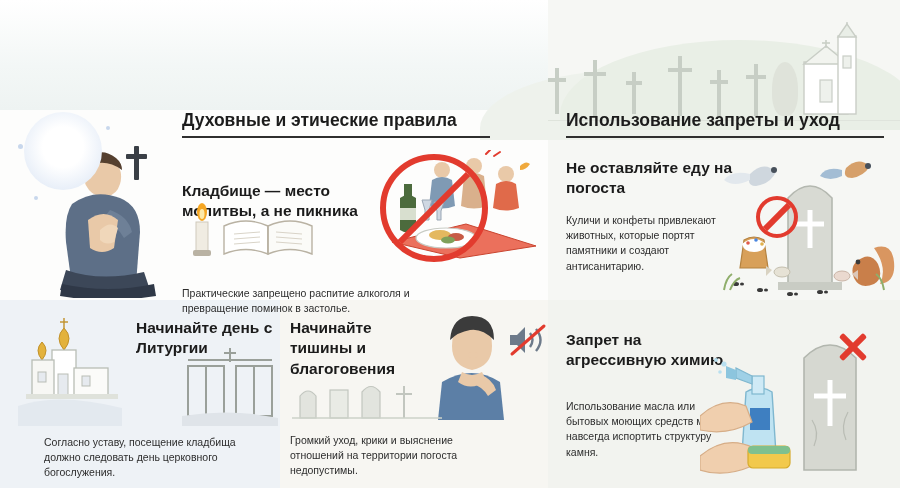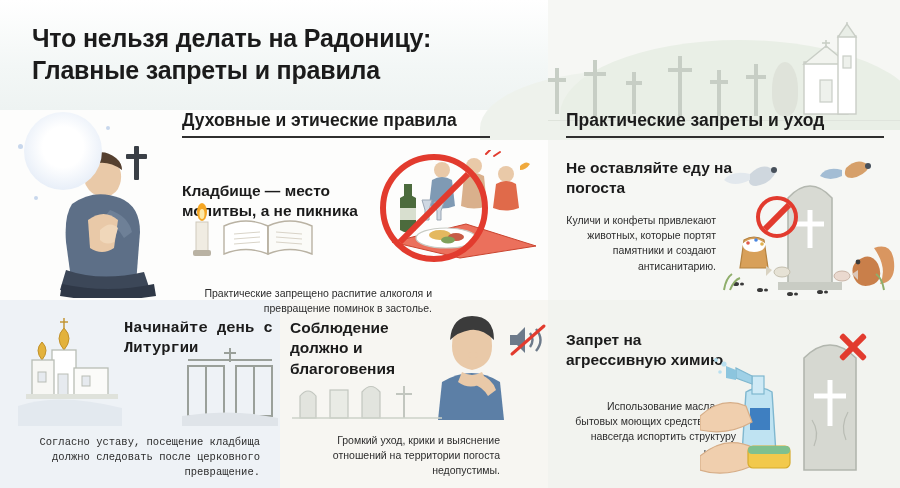--- a/index.html
+++ b/index.html
@@ -59,25 +59,25 @@
   }
   #head-left{left:182px;top:110px;}
   #head-right{left:566px;top:110px;}
   .head-rule{position:absolute;height:2px;background:#2f2f2f;}
   #rule-left{left:182px;top:136px;width:308px;}
   #rule-right{left:566px;top:136px;width:318px;}
 
   
   .blk{position:absolute;}
   .blk .title{font-size:15.5px;font-weight:bold;color:#1b1b1b;line-height:1.32;}
-  .blk .body{font-size:10.5px;color:#2d2d2d;line-height:1.45;margin-top:7px;text-align:right;}
+  .blk .body{font-size:10.5px;color:#2d2d2d;line-height:1.45;margin-top:7px;}
 
   #b1{left:182px;top:158px;width:178px;margin-top:23px;}
   #b1 .body{position:absolute;left:0;top:98px;width:250px;}
-  #b2{left:124px;top:318px;width:150px;font-family:Liberation Mono, monospace;}
+  #b2{left:136px;top:318px;width:150px;}
   #b2 .body{position:absolute;left:-92px;top:110px;width:228px;}
   #b3{left:290px;top:318px;width:140px;}
   #b3 .body{position:absolute;left:0;top:108px;width:210px;}
   #b4{left:566px;top:158px;width:180px;}
   #b4 .body{position:absolute;left:0;top:48px;width:150px;}
   #b5{left:566px;top:330px;width:160px;}
   #b5 .body{position:absolute;left:0;top:62px;width:170px;}
 
   
   .art{position:absolute;}
@@ -161,30 +161,24 @@
       <rect x="60" y="14" width="18" height="78" fill="#ffffff" stroke="#c9cec6" stroke-width="1.4"></rect>
       <polygon points="69,2 60,15 78,15" fill="#e9eee7" stroke="#c9cec6" stroke-width="1.4"></polygon>
       <line x1="69" y1="2" x2="69" y2="-4" stroke="#c9cec6" stroke-width="1.4"></line>
       <rect x="42" y="58" width="12" height="22" fill="#eef1ec" stroke="#c9cec6" stroke-width="1.2"></rect>
       <rect x="65" y="34" width="8" height="12" fill="#eef1ec" stroke="#c9cec6" stroke-width="1.2"></rect>
       <line x1="48" y1="18" x2="48" y2="26" stroke="#c9cec6" stroke-width="1.6"></line>
       <line x1="44" y1="21" x2="52" y2="21" stroke="#c9cec6" stroke-width="1.6"></line>
     </svg>
   </div>
 
-  <div class="header">
-    <h1>
-      <span>Что нельзя делать на Радоницу:</span>
-      <span class="l2">Главные запреты и правила</span>
-    </h1>
-  </div>
 
   <div class="col-head" id="head-left">Духовные и этические правила</div>
   <div class="head-rule" id="rule-left"></div>
-  <div class="col-head" id="head-right">Практические запреты и уход</div>
+  <div class="col-head" id="head-right">Использование запреты и уход</div>
   <div class="head-rule" id="rule-right"></div>
 
   <div class="art" id="art-pray">
     <div class="halo"></div>
     <div class="spark" style="left:4px;top:36px;"></div>
     <div class="spark" style="left:92px;top:18px;width:4px;height:4px;"></div>
     <div class="spark" style="left:20px;top:88px;width:4px;height:4px;"></div>
     <svg viewBox="0 0 162 190" width="162" height="190" aria-hidden="true">
 
       <g stroke="#7d8aa0" stroke-width="1.6" fill="#ffffff">
@@ -279,21 +273,21 @@
       <g stroke="#e23b2e" stroke-width="2" stroke-linecap="round">
         <line x1="116" y1="4" x2="120" y2="0"></line>
           <line x1="124" y1="6" x2="130" y2="2"></line>
       </g>
     </svg>
     <div class="ban" style="left:10px;top:4px;width:96px;height:96px;"></div>
   </div>
 
   <div class="blk" id="b2">
     <div class="title">Начинайте день с Литургии</div>
-    <div class="body">Согласно уставу, посещение кладбища должно следовать после церковного превращение.</div>
+    <div class="body">Согласно уставу, посещение кладбища должно следовать день церковного богослужения.</div>
   </div>
 
   <div class="art" id="church-left">
     <svg viewBox="0 0 110 110" width="110" height="110" aria-hidden="true">
       <g>
         <path d="M46 34 q-10 -12 0 -22 q10 10 0 22 z" fill="#e3b23c" stroke="#c1912a" stroke-width="1"></path>
         <line x1="46" y1="12" x2="46" y2="2" stroke="#c1912a" stroke-width="1.4"></line>
         <line x1="42" y1="6" x2="50" y2="6" stroke="#c1912a" stroke-width="1.4"></line>
       </g>
       <path d="M24 44 q-8 -10 0 -18 q8 8 0 18 z" fill="#e3b23c" stroke="#c1912a" stroke-width="1"></path>
@@ -319,21 +313,21 @@
       </g>
       <g stroke="#9aa09a" stroke-width="2">
         <line x1="48" y1="0" x2="48" y2="14"></line>
           <line x1="42" y1="5" x2="54" y2="5"></line>
       </g>
       <path d="M0 68 q48 -8 96 2 l0 8 l-96 0z" fill="#dfe4e9"></path>
     </svg>
   </div>
 
   <div class="blk" id="b3">
-    <div class="title">Соблюдение должно и благоговения</div>
+    <div class="title">Начинайте тишины и благоговения</div>
     <div class="body">Громкий уход, крики и выяснение отношений на территории погоста недопустимы.</div>
   </div>
 
   <div class="art" style="left:432px;top:312px;width:78px;height:108px;">
     <svg viewBox="0 0 78 108" width="78" height="108" aria-hidden="true">
       <path d="M20 34 q0 -24 20 -24 q20 0 20 24 q0 20 -20 24 q-20 -4 -20 -24z" fill="#e9c9a8"></path>
       <path d="M18 28 q2 -24 22 -24 q22 0 22 24 q-12 -12 -24 -10 q-12 2 -20 10z" fill="#3b3b3b"></path>
       <path d="M10 70 q30 -18 58 0 l4 38 l-66 0 z" fill="#5c7fa6"></path>
       <path d="M26 70 q14 10 28 -2 l-4 -8 q-10 6 -20 0 z" fill="#e9c9a8"></path>
       <path d="M46 62 q14 4 18 16 l-8 6 q-6 -10 -16 -12 z" fill="#e9c9a8"></path>

